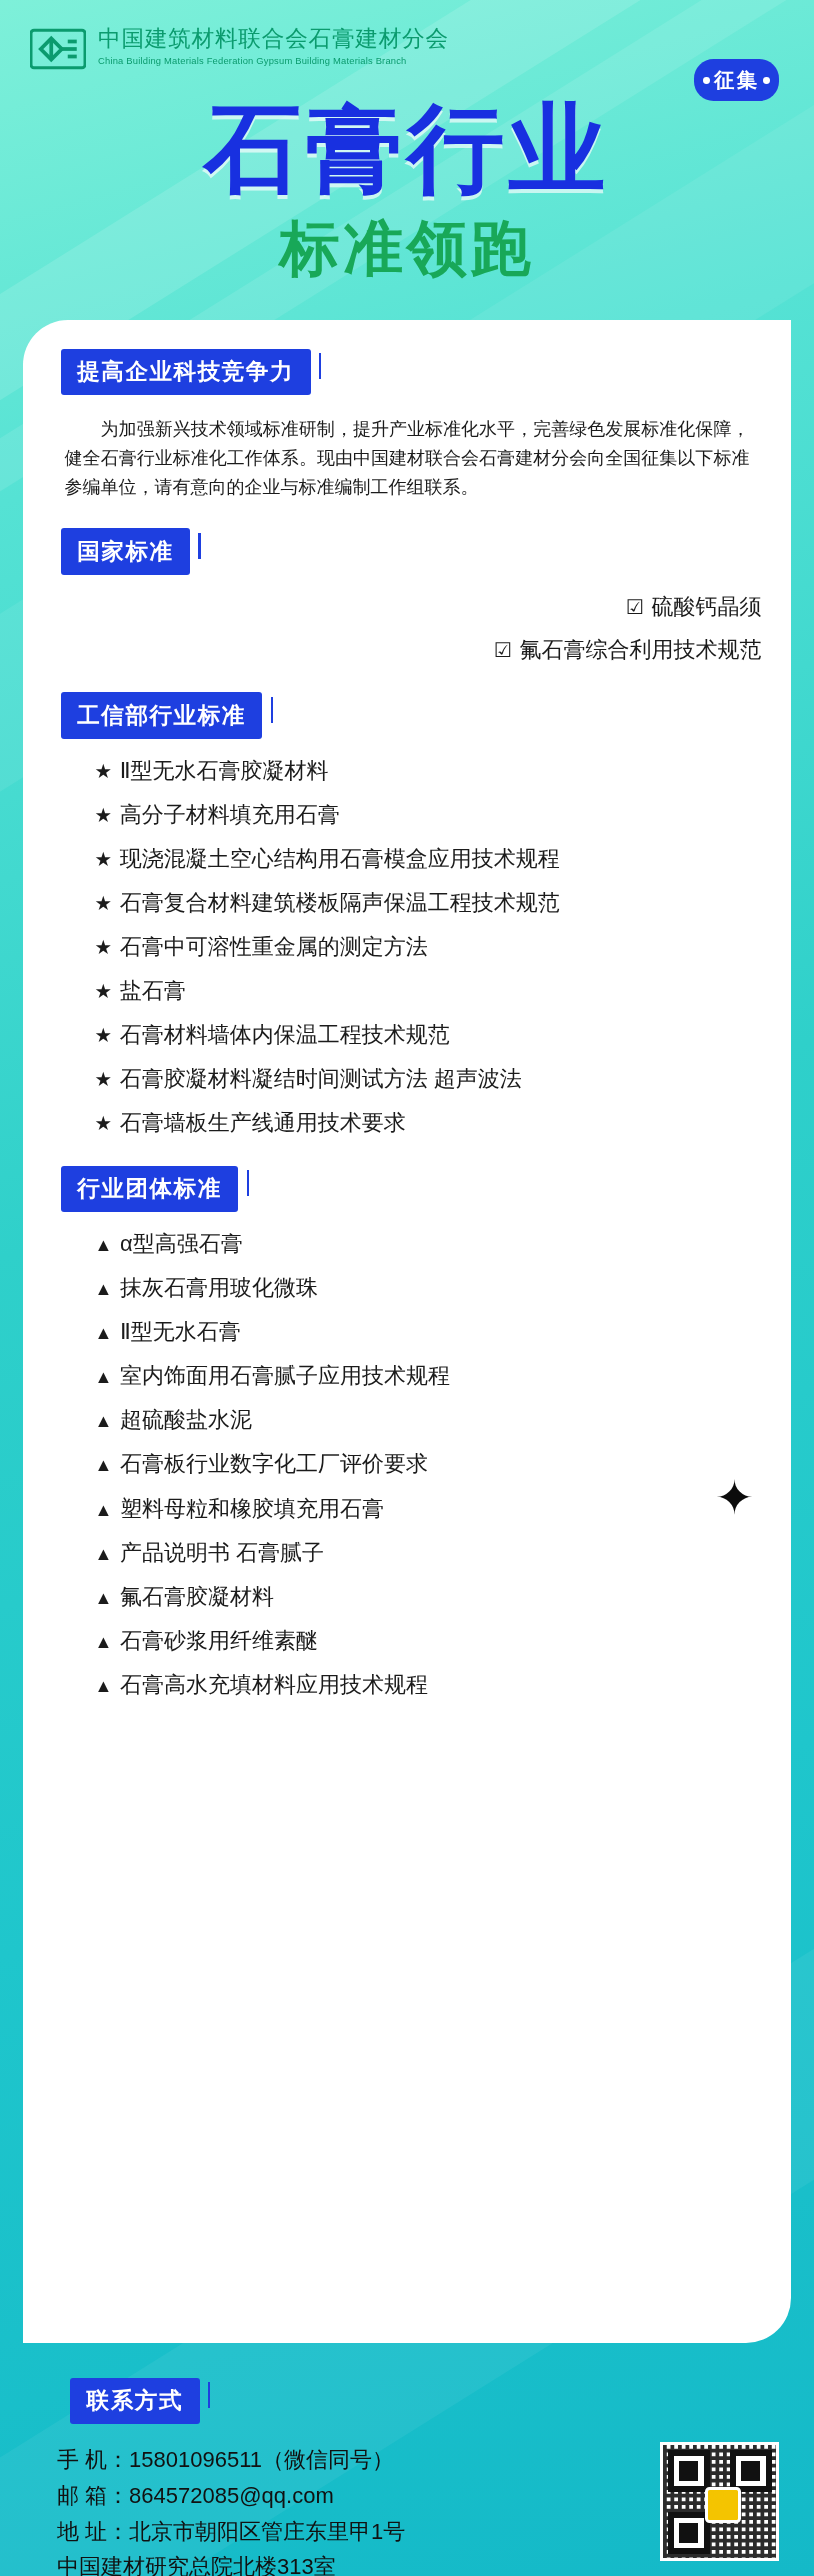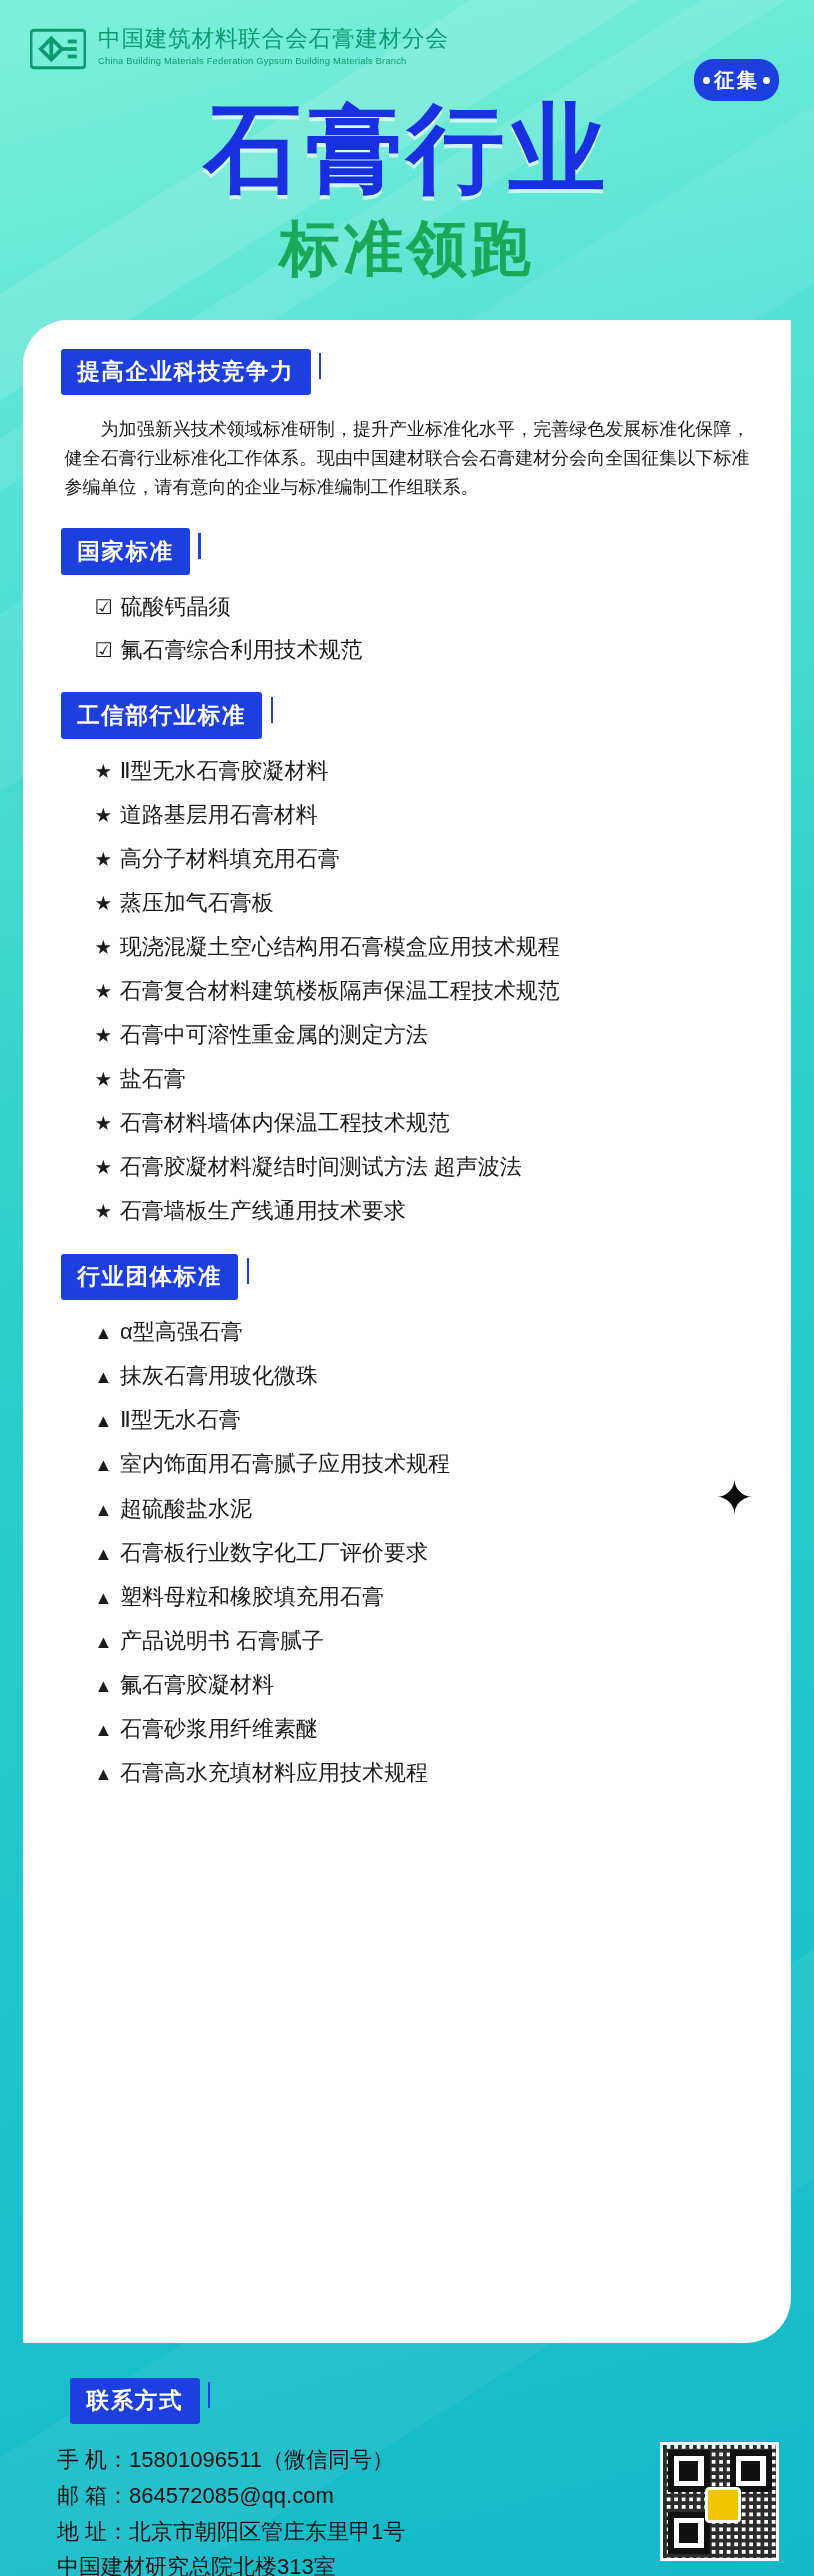--- a/index.html
+++ b/index.html
@@ -167,21 +167,21 @@
     padding: 0 30px 0 72px;
     list-style: none;
   }
   .list li {
     font-size: 22px;
     line-height: 1.52;
     color: #1b1b1b;
     margin-bottom: 9px;
     position: relative;
   }
-  .list.check li { padding-left: 0; }
+  .list.check li { padding-left: 0; text-align: right; }
   .marker {
     display: inline-block;
     margin-right: 7.5px;
   }
   .marker.check { font-size: 20.4px; }
   .marker.star { font-size: 19.6px; }
   .marker.tri { font-size: 18px; }
 
   .list.tight li { margin-bottom: 10.6px; }
 
@@ -330,23 +330,21 @@
     <ul class="list check">
       <li><span class="marker check">☑</span><span>硫酸钙晶须</span></li>
       <li><span class="marker check">☑</span><span>氟石膏综合利用技术规范</span></li>
     </ul>
 
     <div class="section-head-wrap">
       <div class="section-head">工信部行业标准</div>
     </div>
     <ul class="list tight">
       <li><span class="marker star">★</span><span>Ⅱ型无水石膏胶凝材料</span></li>
-      <li><span class="marker star">★</span><span>道路基层用石膏材料</span></li>
       <li><span class="marker star">★</span><span>高分子材料填充用石膏</span></li>
-      <li><span class="marker star">★</span><span>蒸压加气石膏板</span></li>
       <li><span class="marker star">★</span><span>现浇混凝土空心结构用石膏模盒应用技术规程</span></li>
       <li><span class="marker star">★</span><span>石膏复合材料建筑楼板隔声保温工程技术规范</span></li>
       <li><span class="marker star">★</span><span>石膏中可溶性重金属的测定方法</span></li>
       <li><span class="marker star">★</span><span>盐石膏</span></li>
       <li><span class="marker star">★</span><span>石膏材料墙体内保温工程技术规范</span></li>
       <li><span class="marker star">★</span><span>石膏胶凝材料凝结时间测试方法  超声波法</span></li>
       <li><span class="marker star">★</span><span>石膏墙板生产线通用技术要求</span></li>
     </ul>
 
     <div class="sparkle" style="top: 1154px;">✦</div>

